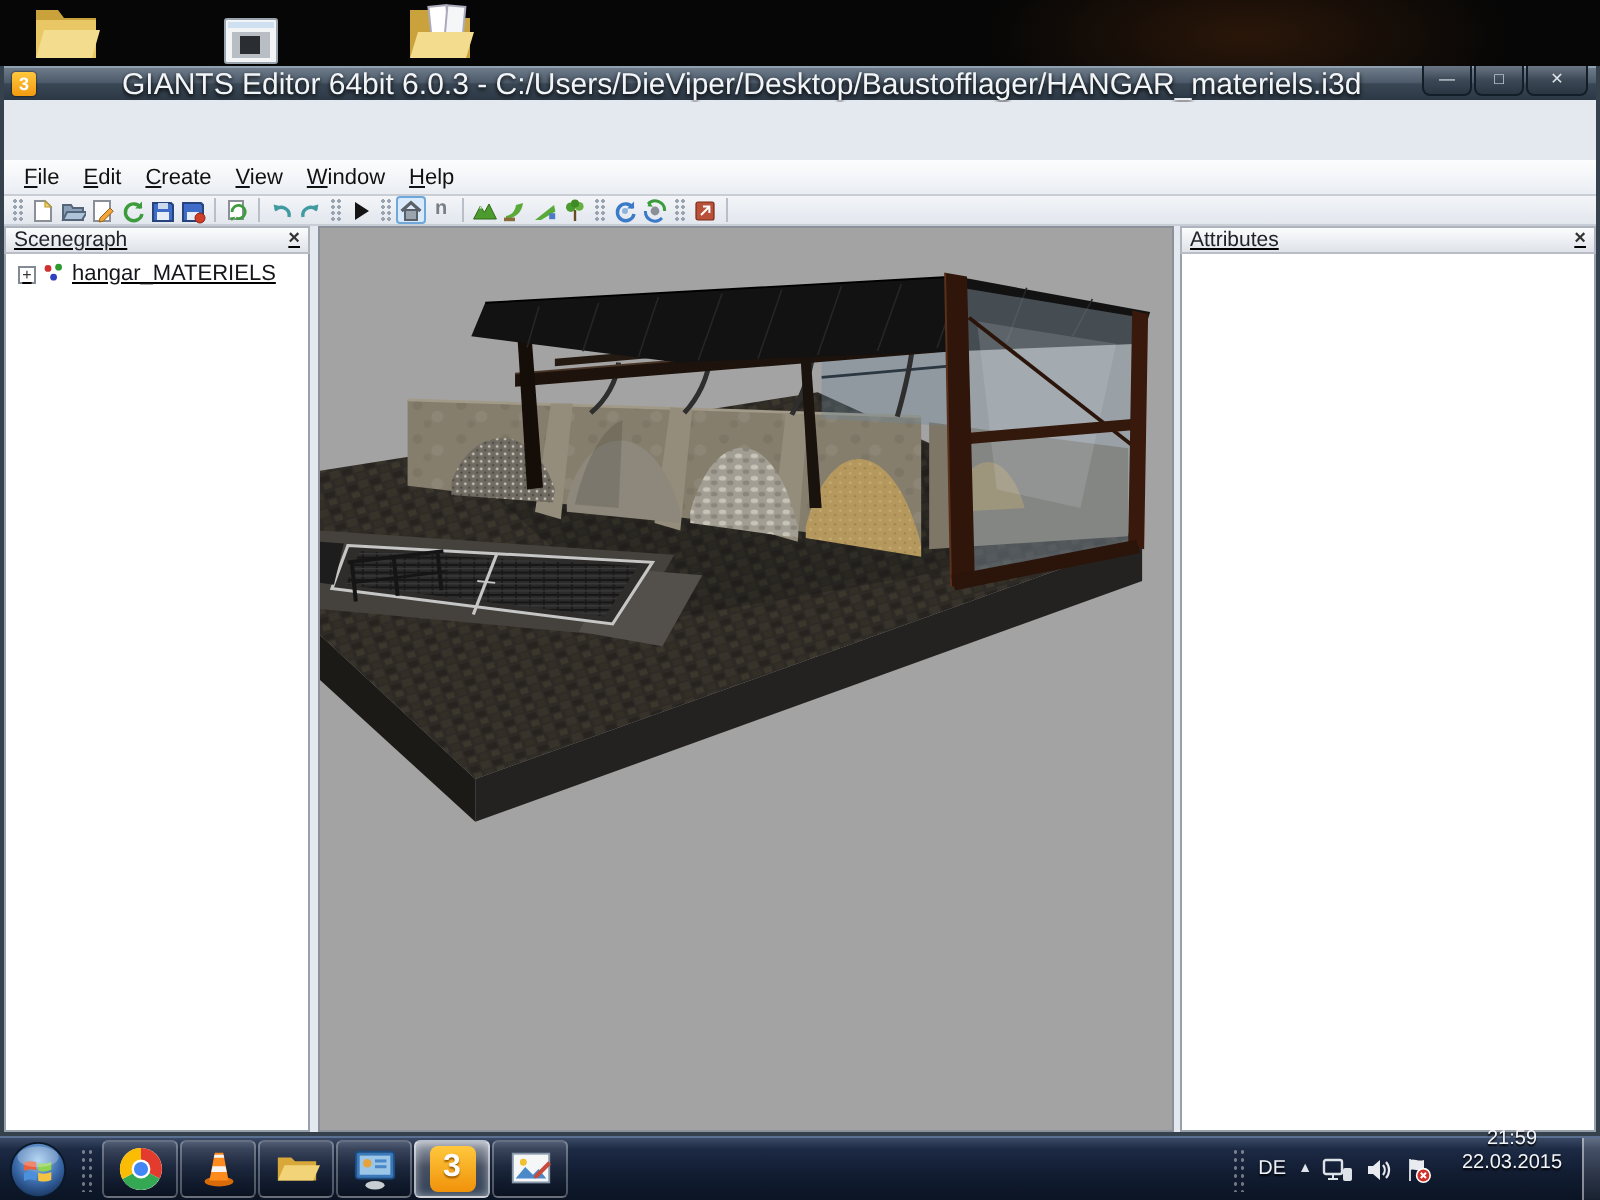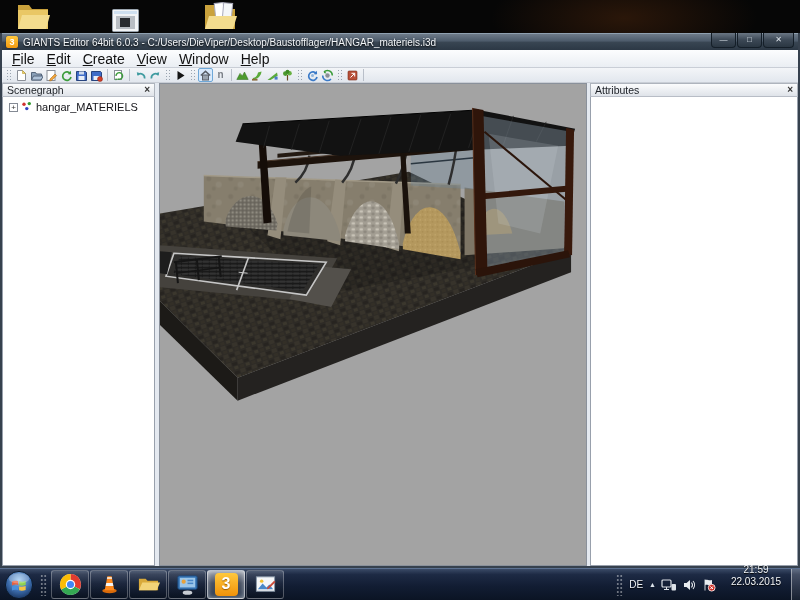--- a/index.html
+++ b/index.html
@@ -13,46 +13,46 @@
   
   .win { position:absolute; left:0; top:33px; width:800px; height:535px;
          border:2px solid #36414e; border-top:none; background:#e4e9f0;
          display:flex; flex-direction:column; }
   .titlebar { height:17px; flex:0 0 17px; display:flex; align-items:center; padding:0 4px;
          background:linear-gradient(#6e7b89 0%, #4c5a6a 45%, #394653 50%, #2c3845 100%);
          border-top:1px solid #8fa0b0; }
   .appico { width:12px; height:12px; background:linear-gradient(#ffc83d,#f29a11); border-radius:2px;
          color:#fff; font-size:9px; font-weight:bold; line-height:12px; text-align:center; margin-right:5px;
          box-shadow:0 0 1px #000; flex:0 0 12px;}
-  .wtitle { color:#f2f5f8; font-size:10px; white-space:nowrap; text-shadow:0 1px 2px #000; flex:1 1 auto; overflow:hidden;}
+  .wtitle { color:#f2f5f8; font-size:15px; white-space:nowrap; text-shadow:0 1px 2px #000; flex:1 1 auto; overflow:hidden;margin-left:38px;}
   .wbtns { display:flex; margin-left:4px; margin-top:-3px; }
   .wbtn { width:25px; height:15px; margin-left:1px; border:1px solid #141e28; border-top:none;
           border-radius:0 0 4px 4px; background:linear-gradient(#6a7684,#3c4855 50%,#2a3642);
           color:#dde4ea; font-size:8px; line-height:14px; text-align:center; }
   .wbtn.close { width:31px; }
 
   
   .menubar { height:18px; flex:0 0 18px; display:flex; align-items:center; padding-left:4px;
-             background:linear-gradient(#fcfdfe,#eaeef3); border-bottom:1px solid #c9ced6; font-size:14px; color:#111;}
+             background:linear-gradient(#fcfdfe,#eaeef3); border-bottom:1px solid #c9ced6; font-size:11px; color:#111;margin-top:30px;}
   .mitem { padding:1px 6px; }
   .mitem u { text-decoration:underline; }
 
   
   .toolbar { height:15px; flex:0 0 15px; display:flex; align-items:center; padding-left:2px;
              background:linear-gradient(#f3f5f8,#e2e7ee); border-bottom:1px solid #c9ced6; }
   .tbtn { width:15px; height:14px; display:flex; align-items:center; justify-content:center; }
   .tbtn svg { width:13px; height:13px; display:block; }
   .grip { width:6px; height:12px; margin:0 2px;
           background-image:radial-gradient(circle, #9aa4b0 0.8px, transparent 1px); background-size:3px 3px; }
   .tsep { width:1px; height:12px; background:#b9bfc9; margin:0 3px; }
   .framed { border:1px solid #6fa8d8; background:#d9eafc; border-radius:2px; }
   .nlet { font-size:10px; font-weight:bold; color:#7a7f87; line-height:12px; }
 
   
-  .content { flex:1 1 auto; display:flex; background:#e4e9f0; min-height:0; }
+  .content { flex:1 1 auto; display:flex; background:#e4e9f0; min-height:0;text-decoration:underline; }
   .panel { display:flex; flex-direction:column; min-height:0; }
   .panel.left { width:153px; flex:0 0 153px; }
   .panel.right { width:208px; flex:0 0 208px;text-align:center; }
   .phead { height:14px; flex:0 0 14px; display:flex; align-items:center; justify-content:space-between;
            padding:0 4px; font-size:10.5px; color:#20242a;
            background:linear-gradient(#fbfcfd,#dfe3e9); border:1px solid #aeb4bd; border-bottom:1px solid #b8bdc6;}
   .pclose { font-size:10px; font-weight:bold; color:#333; line-height:10px; }
   .pbody { flex:1 1 auto; background:#fff; border:1px solid #98a0ac; border-top:none; overflow:hidden; }
   .splitter { width:4px; flex:0 0 4px; background:#e4e9f0; }
   .splitter.thin { width:3px; flex:0 0 3px; }

